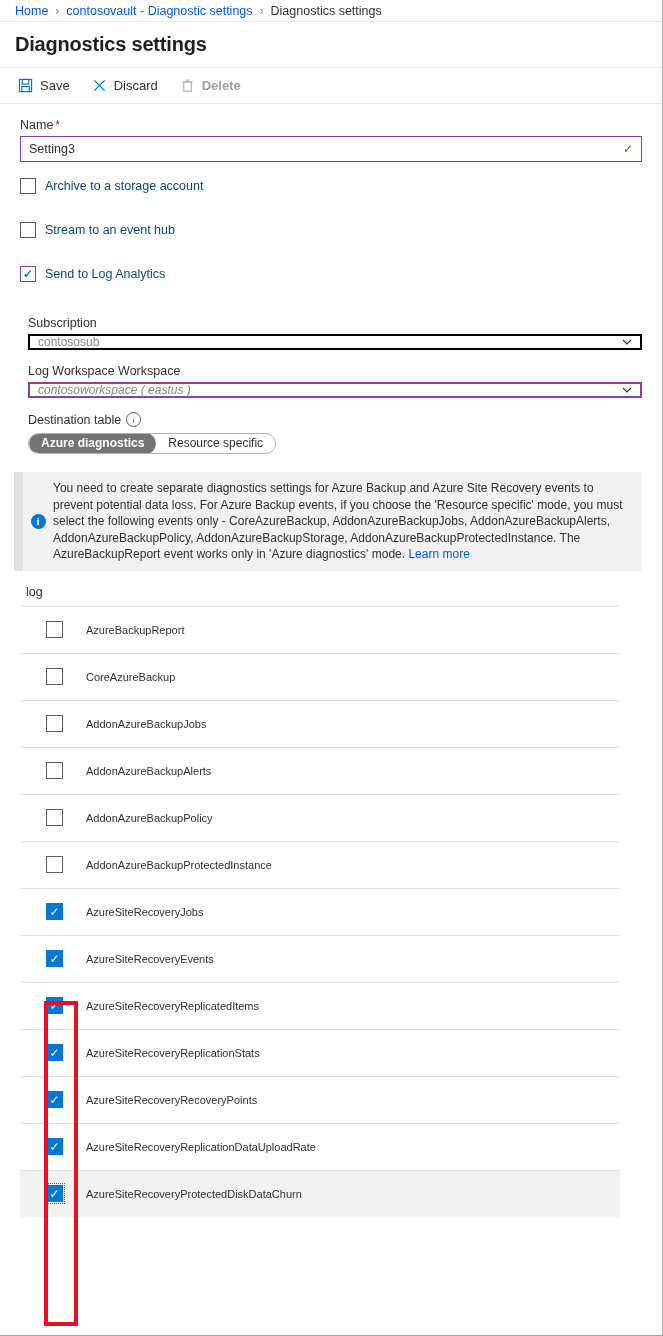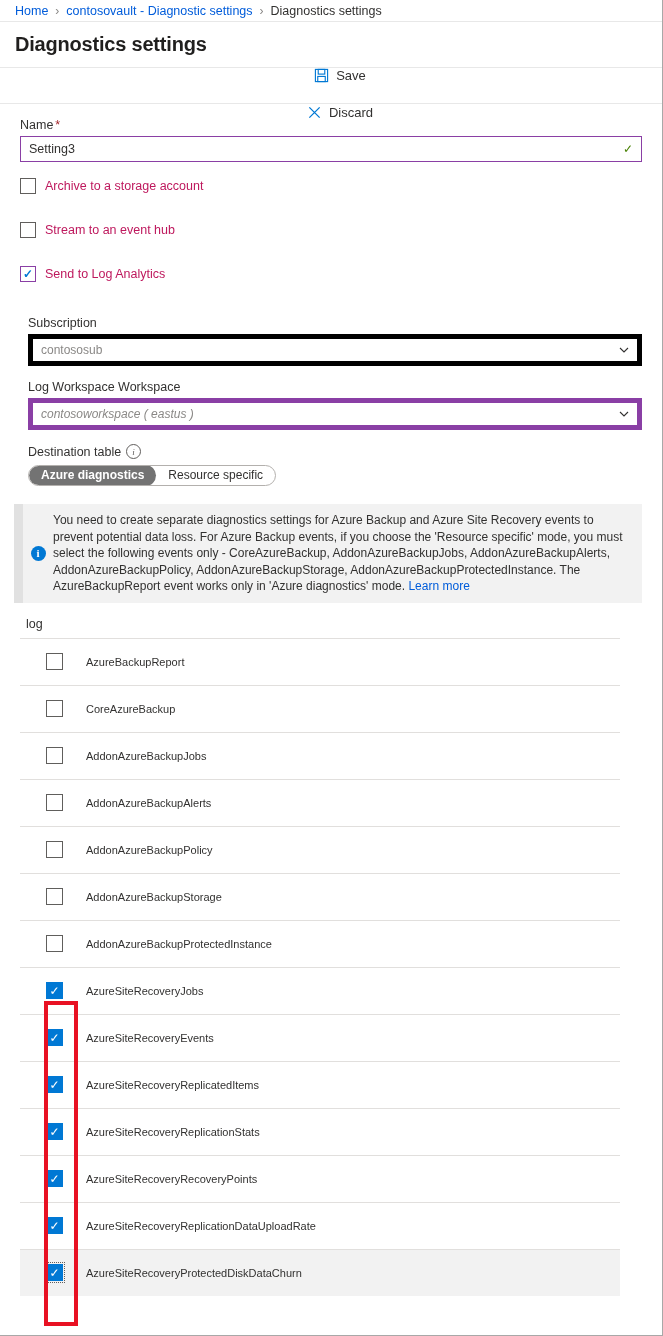--- a/index.html
+++ b/index.html
@@ -69,21 +69,20 @@
 
   
   .command-bar {
     height: 36px;
     display: flex;
     align-items: center;
     padding-left: 18px;
     box-sizing: border-box;
     border-bottom: 1px solid #e8e8e8;
     gap: 22px;
-    flex-direction: column;
   }
   .cmd {
     display: flex;
     align-items: center;
     gap: 7px;
     font-size: 13px;
     color: #323130;
     cursor: pointer;
     user-select: none;
   }
@@ -159,36 +158,36 @@
     border-color: #8a3fa5;
   }
   .cb.purple .tick {
     color: #0078d4;
     font-size: 12px;
     line-height: 1;
     font-weight: 600;
   }
   .cb-label {
     font-size: 12.5px;
-    color: #be185d;
+    color: #0c4a6e;
   }
 
   .sub-section {
     padding-left: 8px;
     margin-top: 34px;
   }
   .sub-label {
     font-size: 12.5px;
     color: #323130;
     margin-bottom: 4px;
   }
   .select-box {
     position: relative;
-    height: 32px;
-    border: 5px solid #000000;
+    height: 16px;
+    border: 2px solid #000000;
     background: #fff;
     display: flex;
     align-items: center;
     padding: 0 8px;
     box-sizing: border-box;
     font-size: 12px;
     color: #8a8886;
     margin-bottom: 14px;
   }
   .select-box.purple { border-color: #8a3fa5; font-style: italic; }
@@ -495,24 +494,20 @@
       <div class="list-row">
         <span class="row-cb"></span>
         <span class="row-label">AddonAzureBackupAlerts</span>
       </div>
       <div class="list-row">
         <span class="row-cb"></span>
         <span class="row-label">AddonAzureBackupPolicy</span>
       </div>
       <div class="list-row">
         <span class="row-cb"></span>
-        <span class="row-label">AddonAzureBackupStorage</span>
-      </div>
-      <div class="list-row">
-        <span class="row-cb"></span>
         <span class="row-label">AddonAzureBackupProtectedInstance</span>
       </div>
       <div class="list-row">
         <span class="row-cb checked">
           <span>✓</span>
         </span>
         <span class="row-label">AzureSiteRecoveryJobs</span>
       </div>
       <div class="list-row">
         <span class="row-cb checked">

